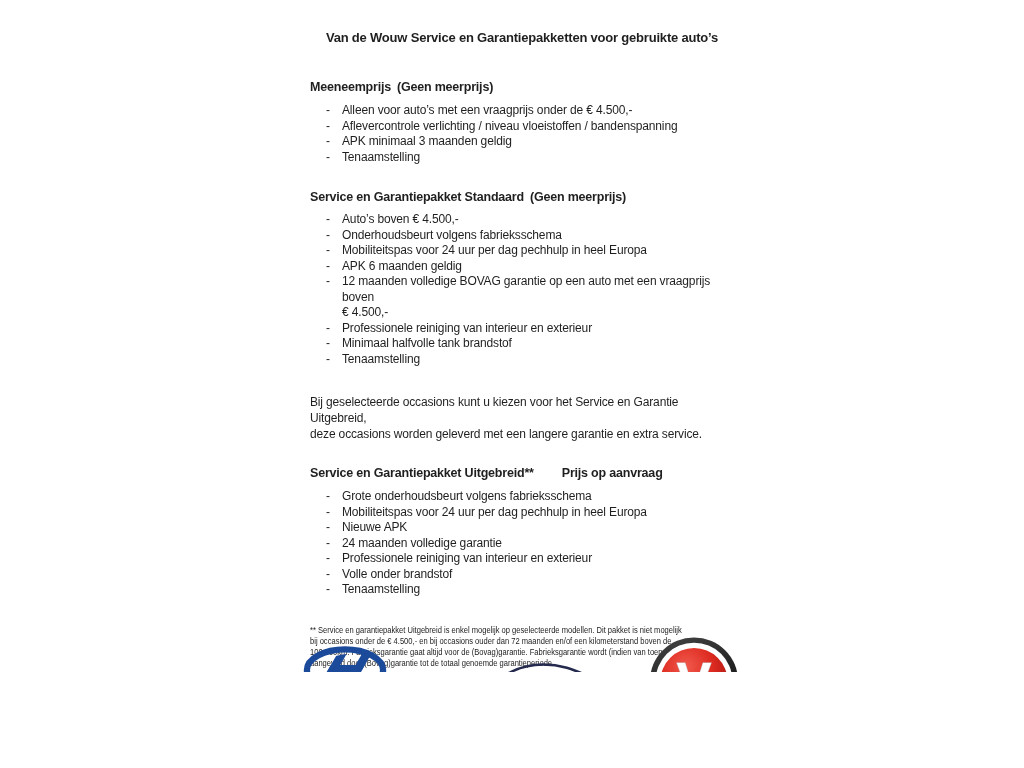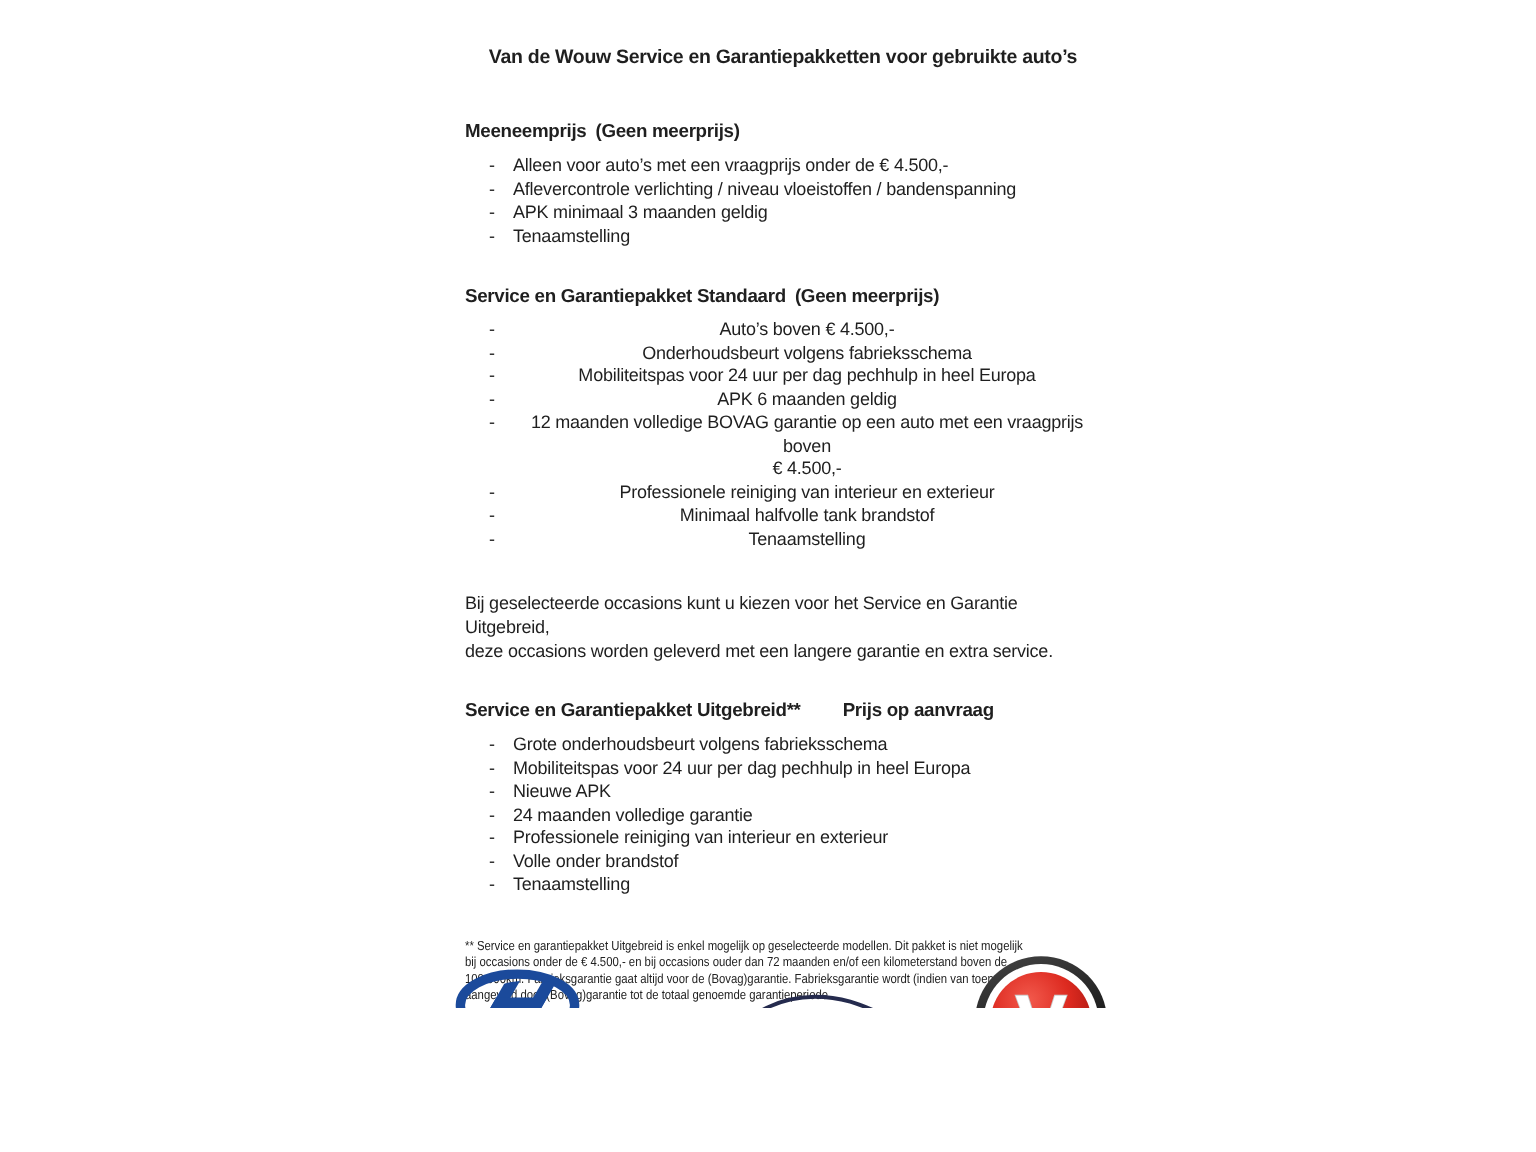--- a/index.html
+++ b/index.html
@@ -15,21 +15,21 @@
     letter-spacing:-0.2px; line-height:16px; white-space:nowrap;
   }
   .sec-heading { font-size:12.5px; font-weight:bold; letter-spacing:-0.2px; line-height:15px; }
   .sec-heading .suffix { margin-left:6px; }
   .sec-heading .suffix.gap-wide { margin-left:28px; }
   .h-s0 { margin-top:34px; }
   .h-s1 { margin-top:25px; }
   .h-s2 { margin-top:24px; }
   ul.bullets { list-style:none; font-size:12px; letter-spacing:-0.15px; line-height:15.5px; }
   .ul-s0 { margin-top:8px; }
-  .ul-s1 { margin-top:7px;text-align:center; }
+  .ul-s1 { margin-top:7px; }
   .ul-s2 { margin-top:8px; }
   ul.bullets li { position:relative; padding-left:32px; white-space:pre-line; }
   ul.bullets li::before { content:"-"; position:absolute; left:16px; top:0; }
   .para { margin-top:27px; font-size:12px; letter-spacing:-0.15px; line-height:16px; white-space:pre-line; }
   .fine-print {
     margin-top:27px; width:470px; font-size:8.7px; line-height:11px; color:#222;
     white-space:pre-line; transform:scaleX(0.87); transform-origin:left top;
   }
   
   .logo { position:absolute; }

